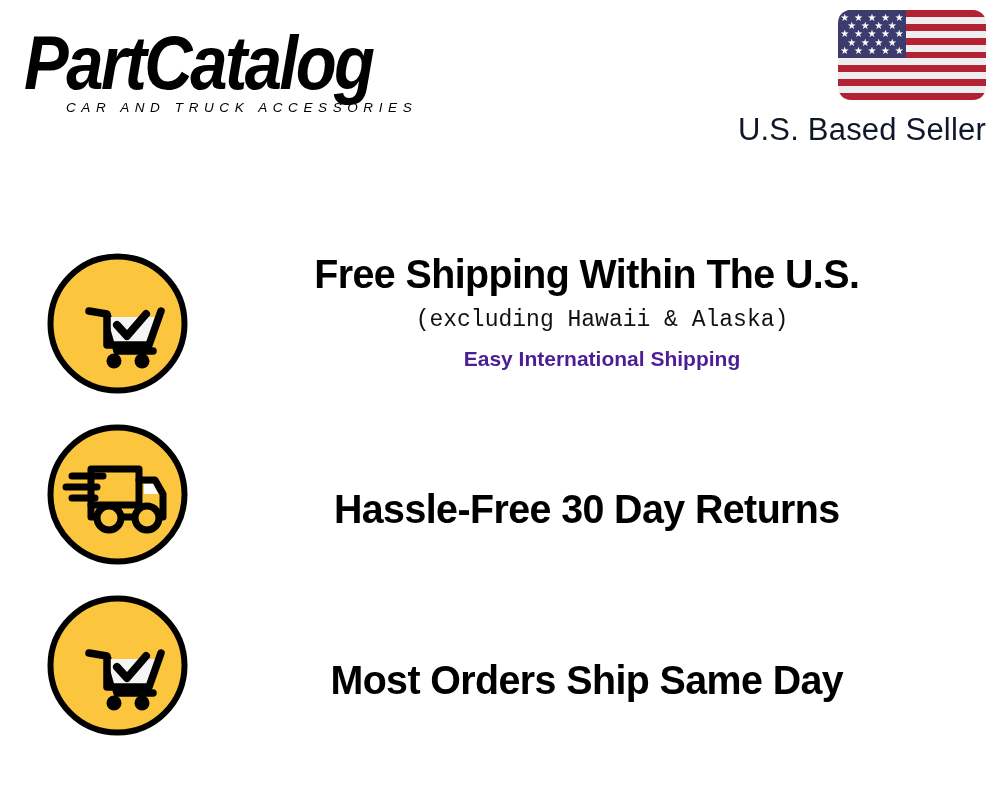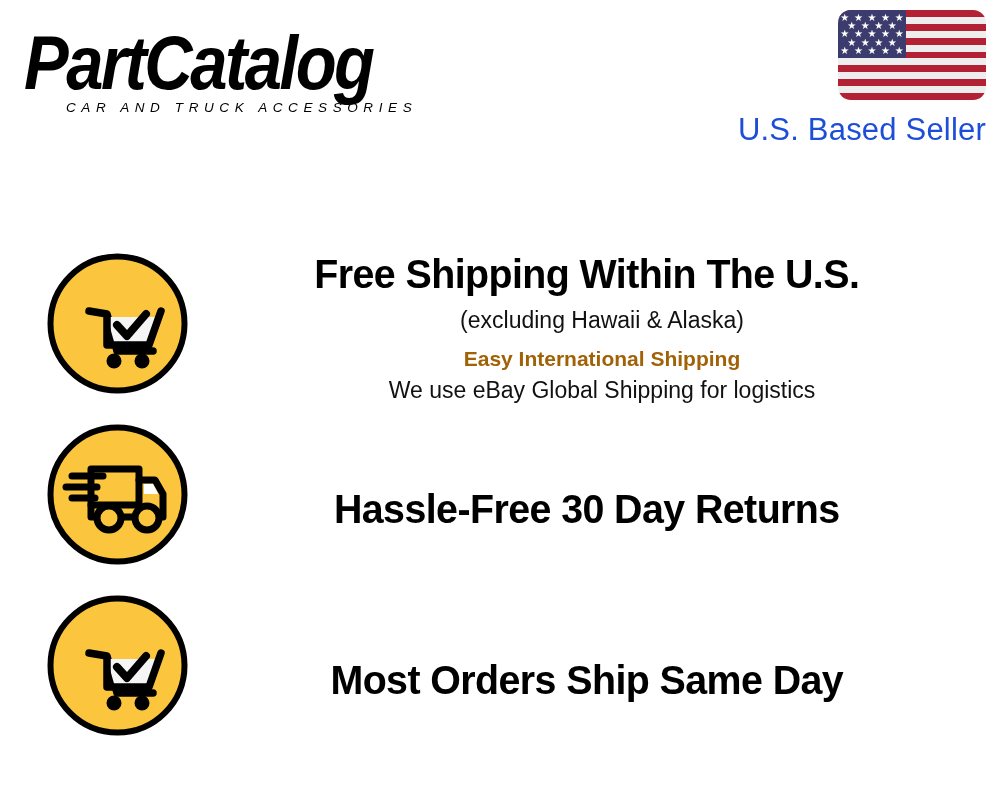--- a/index.html
+++ b/index.html
@@ -111,21 +111,21 @@
     line-height: 8px;
   }
 
   .seller-label {
     position: absolute;
     right: 14px;
     top: 112px;
     font-family: "Liberation Sans", sans-serif;
     font-size: 31px;
     font-weight: normal;
-    color: #1d4ed8;
+    color: #0f172a;
     white-space: nowrap;
     letter-spacing: 0.2px;
   }
 
   
   .features {
     position: absolute;
     left: 0;
     top: 236px;
     width: 1000px;
@@ -163,33 +163,33 @@
     font-weight: bold;
     font-size: 41px;
     line-height: 47px;
     letter-spacing: -0.6px;
     color: #000000;
     white-space: nowrap;
     transform: scaleX(0.96);
     transform-origin: left center;
   }
   .feature-sub {
-    font-family: Liberation Sans, sans-serif;
+    font-family: Liberation Mono, monospace;
     font-size: 23px;
     line-height: 33px;
     color: #111111;
     margin-top: 6px;
     white-space: nowrap;
   }
   .feature-strong {
     font-family: "Liberation Sans", sans-serif;
     font-weight: bold;
     font-size: 21px;
     line-height: 30px;
-    color: #a16207;
+    color: #4c1d95;
     margin-top: 7px;
     white-space: nowrap;
   }
   .feature-note {
     font-family: "Liberation Sans", sans-serif;
     font-size: 23px;
     line-height: 31px;
     color: #111111;
     margin-top: 1px;
     white-space: nowrap;
@@ -267,21 +267,20 @@
         <path d="M62 66 L62 94 L104 94 L116 60" fill="none" stroke="#000000" stroke-width="7.5" stroke-linecap="round" stroke-linejoin="round"></path>
         <path d="M72 74 L82 85 L101 63" fill="none" stroke="#000000" stroke-width="8" stroke-linecap="round" stroke-linejoin="round"></path>
         <circle cx="69" cy="110" r="7.5" fill="#000000"></circle>
         <circle cx="97" cy="110" r="7.5" fill="#000000"></circle>
       </svg>
     </div>
     <div class="feature-text">
       <div class="feature-title">Free Shipping Within The U.S.</div>
       <div class="feature-sub">(excluding Hawaii &amp; Alaska)</div>
       <div class="feature-strong">Easy International Shipping</div>
-      <div class="feature-note">We use eBay Global Shipping for logistics</div>
     </div>
   </div>
 
   <div class="feature-row r2">
     <div class="badge">
       <svg viewBox="0 0 145 145" xmlns="http://www.w3.org/2000/svg">
         <circle cx="72.5" cy="72.5" r="67" fill="#fcc53e" stroke="#000000" stroke-width="6"></circle>
         <rect x="46" y="47" width="48" height="36" fill="none" stroke="#000000" stroke-width="7" stroke-linejoin="round"></rect>
         <path d="M94 58 L110 58 L118 72 L118 95 L46 95 L46 83" fill="none" stroke="#000000" stroke-width="7" stroke-linejoin="round" stroke-linecap="round"></path>
         <path d="M99 62 L108 62 L113 72 L99 72 Z" fill="#ffffff"></path>

